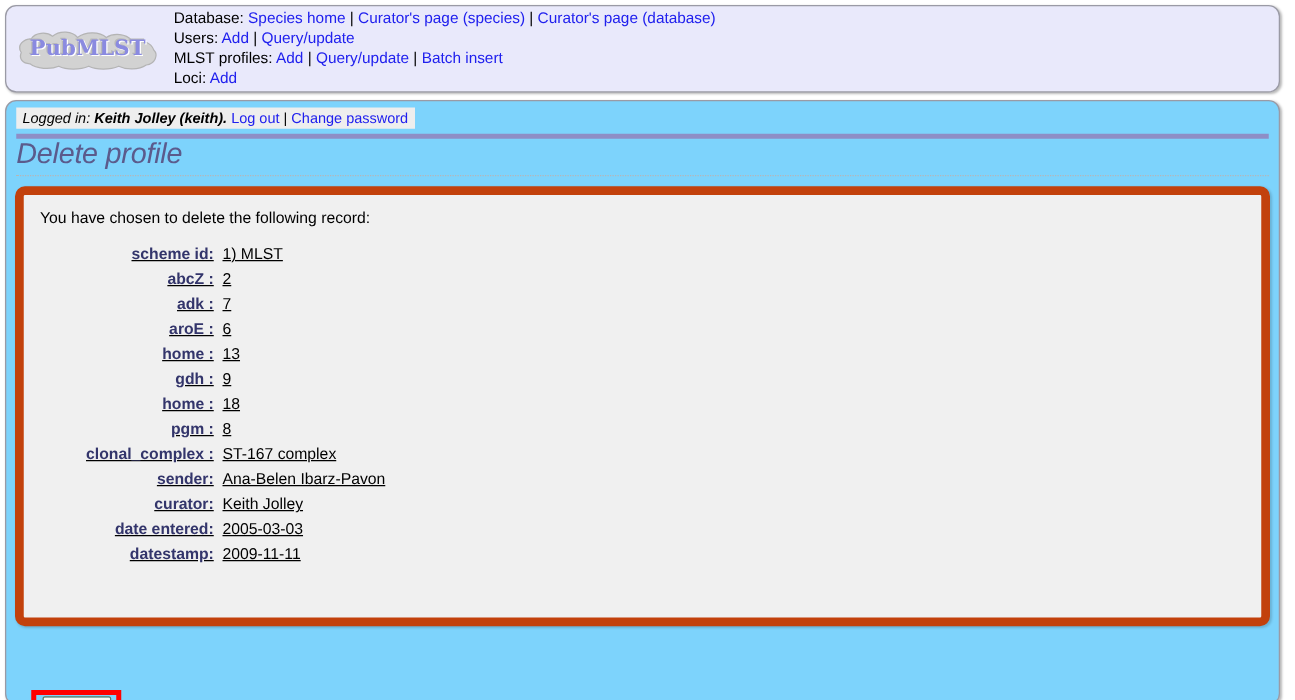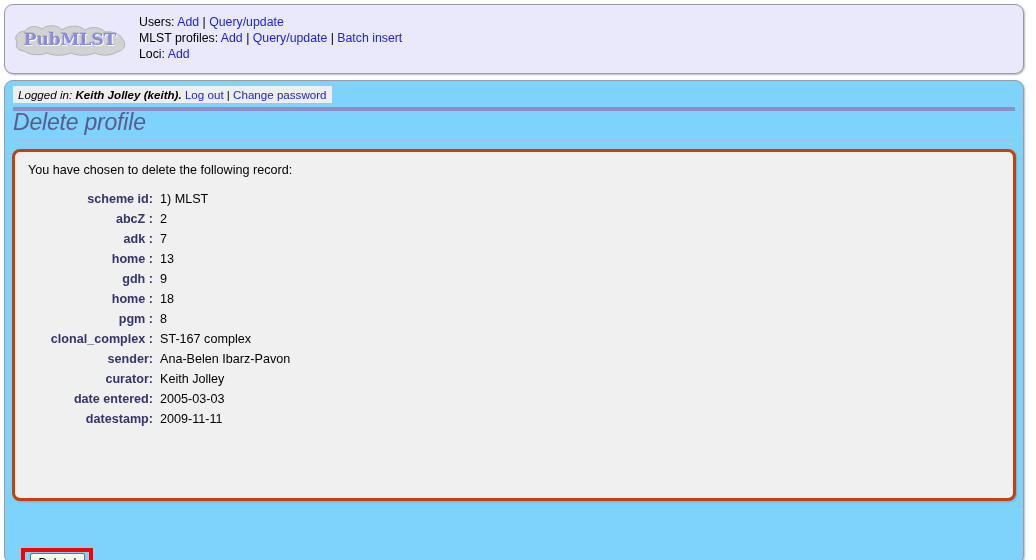--- a/index.html
+++ b/index.html
@@ -126,40 +126,41 @@
   }
 
   
   .content-panel {
     position: absolute;
     left: 7px;
     top: 68px;
     width: 1004px;
     height: 352px;
     background: #f0f0f0;
-    border: 3px solid #c2410c;
+    border: 7px solid #c2410c;
     border-radius: 8px;
     box-shadow: 1px 1px 2px rgba(0,0,0,0.16);
     box-sizing: border-box;
   }
 
   .intro-text {
     position: absolute;
     left: 13px;
     top: 11px;
     font-size: 12.6px;
     color: #000;
   }
 
   .record-table {
     position: absolute;
-    left: 0;
+    left: 14px;
     top: 37px;
     border-collapse: collapse;
     font-size: 12.6px;
+    text-decoration: underline;
   }
   .record-table td {
     padding: 0;
     height: 20px;
     vertical-align: middle;
   }
   .rec-label {
     width: 138px;
     text-align: right;
     font-weight: bold;
@@ -212,20 +213,28 @@
       <path d="M6,19 C2,13 8,8 14,8 C17,3 26,2 31,6 C37,1 47,2 51,7 C57,2 69,2 74,7
                C80,3 90,4 94,9 C102,8 110,11 112,17 C116,21 113,28 106,29
                C100,33 90,33 84,30 C77,33 66,33 60,30 C53,33 42,33 36,30
                C29,33 18,32 13,28 C7,28 4,24 6,19 Z" fill="#d2d2d2" stroke="#b4b4b4" stroke-width="1"></path>
     </svg>
     <div class="logo-text">PubMLST</div>
   </div>
 
   <div class="nav-lines">
     <div>
+      <span>Database:</span>
+      <a href="#">Species home</a>
+      <span class="sep">|</span>
+      <a href="#">Curator's page (species)</a>
+      <span class="sep">|</span>
+      <a href="#">Curator's page (database)</a>
+    </div>
+    <div>
       <span>Users:</span>
       <a href="#">Add</a>
       <span class="sep">|</span>
       <a href="#">Query/update</a>
     </div>
     <div>
       <span>MLST profiles:</span>
       <a href="#">Add</a>
       <span class="sep">|</span>
       <a href="#">Query/update</a>
@@ -265,20 +274,24 @@
         </tr>
         <tr>
           <td class="rec-label">abcZ :</td>
           <td class="rec-value">2</td>
         </tr>
         <tr>
           <td class="rec-label">adk :</td>
           <td class="rec-value">7</td>
         </tr>
         <tr>
+          <td class="rec-label">aroE :</td>
+          <td class="rec-value">6</td>
+        </tr>
+        <tr>
           <td class="rec-label">home :</td>
           <td class="rec-value">13</td>
         </tr>
         <tr>
           <td class="rec-label">gdh :</td>
           <td class="rec-value">9</td>
         </tr>
         <tr>
           <td class="rec-label">home :</td>
           <td class="rec-value">18</td>

